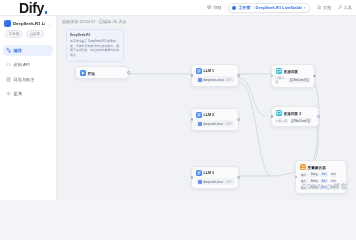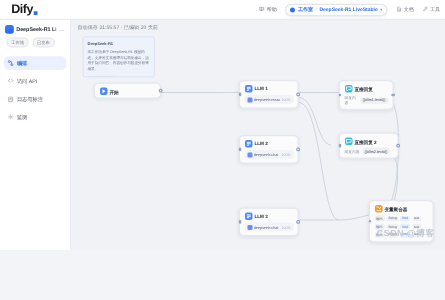--- a/index.html
+++ b/index.html
@@ -12,22 +12,22 @@
   #app { position: relative; width: 356px; height: 200px; }
 
   
   .topbar {
     position: absolute; left: 0; top: 0; width: 356px; height: 16px;
     background: #ffffff;
     border-bottom: 1px solid #e9ebf0;
     display: flex; align-items: center;
   }
   .logo {
-    margin-left: 9px;
-    font-size: 10px; font-weight: 700; color: #18181b;
+    margin-left: 19px;
+    font-size: 14px; font-weight: 700; color: #18181b;
     letter-spacing: -0.4px; line-height: 1;
     display: flex; align-items: flex-end;
   }
   .logo-dot { width: 2.5px; height: 2.5px; background: #2f6fed; margin-left: 1px; margin-bottom: 1px; }
   .top-right { margin-left: auto; display: flex; align-items: center; gap: 7px; padding-right: 4px; }
   .tb-item { display: flex; align-items: center; gap: 1.5px; font-size: 4px; color: #6b7280; white-space: nowrap; }
   .tb-ico { width: 4.5px; height: 4.5px; display: block; color: #8b93a1; }
   .tb-ico svg { width: 100%; height: 100%; display: block; }
   .crumb {
     display: flex; align-items: center; gap: 2px;

